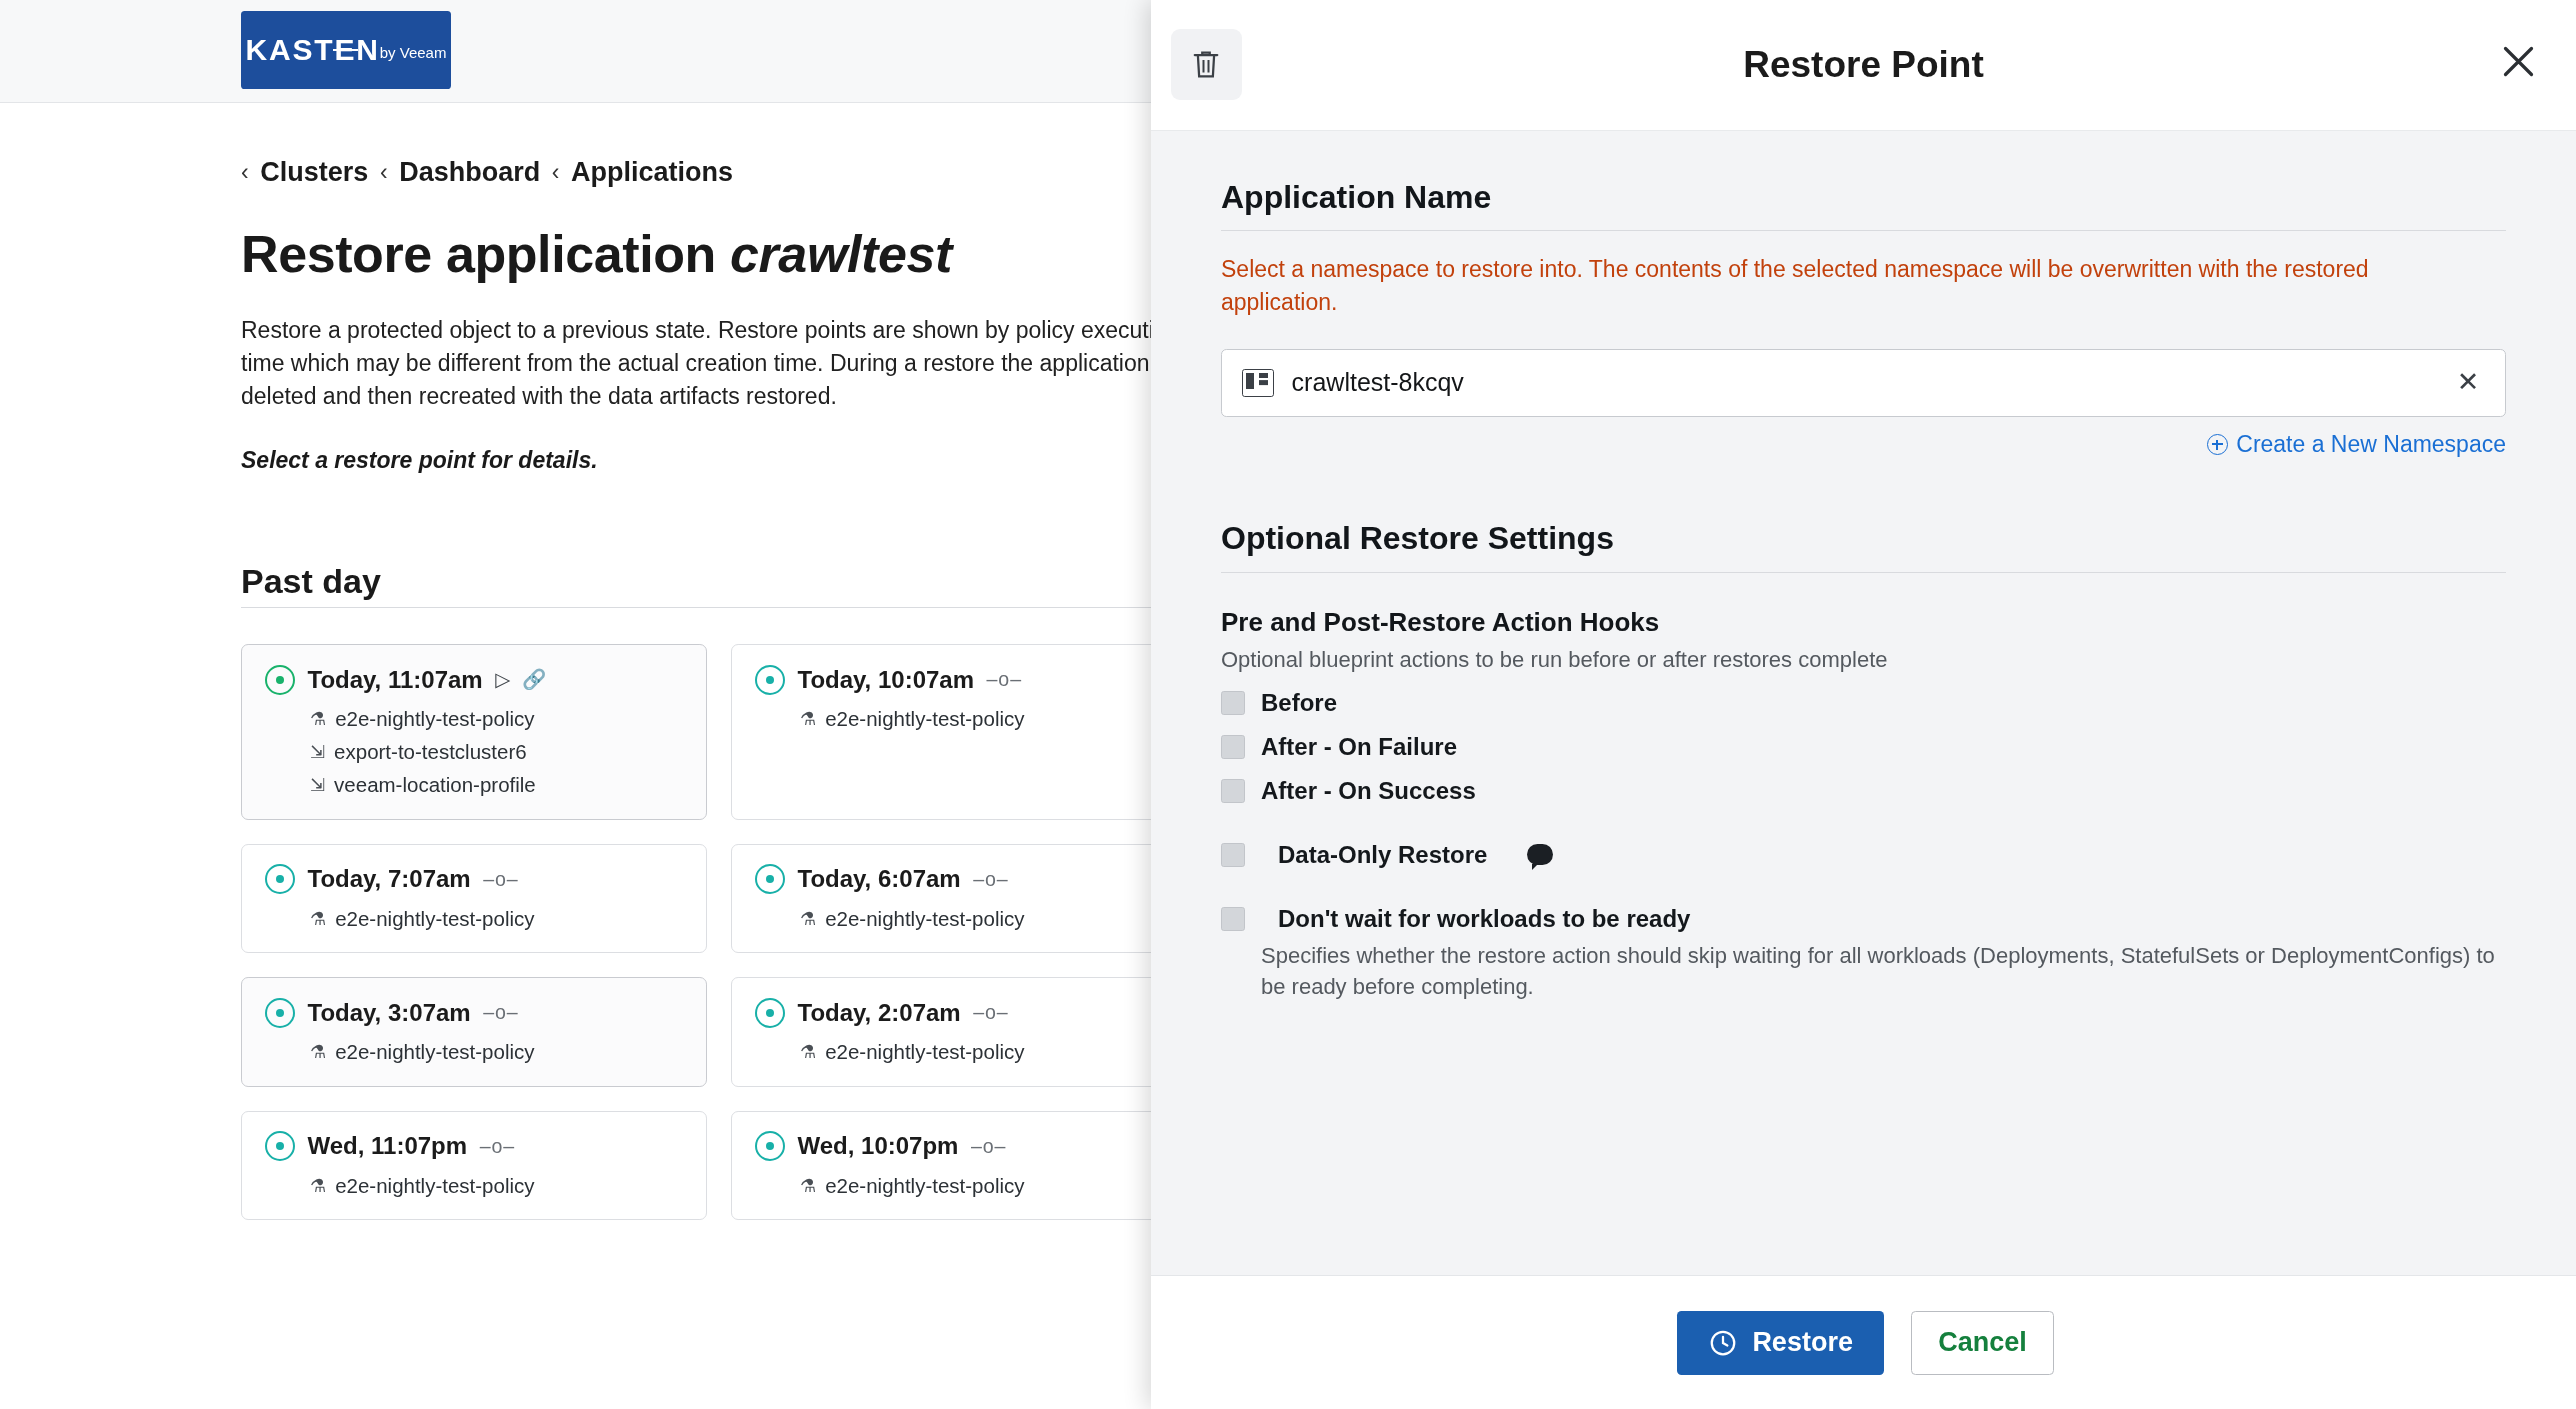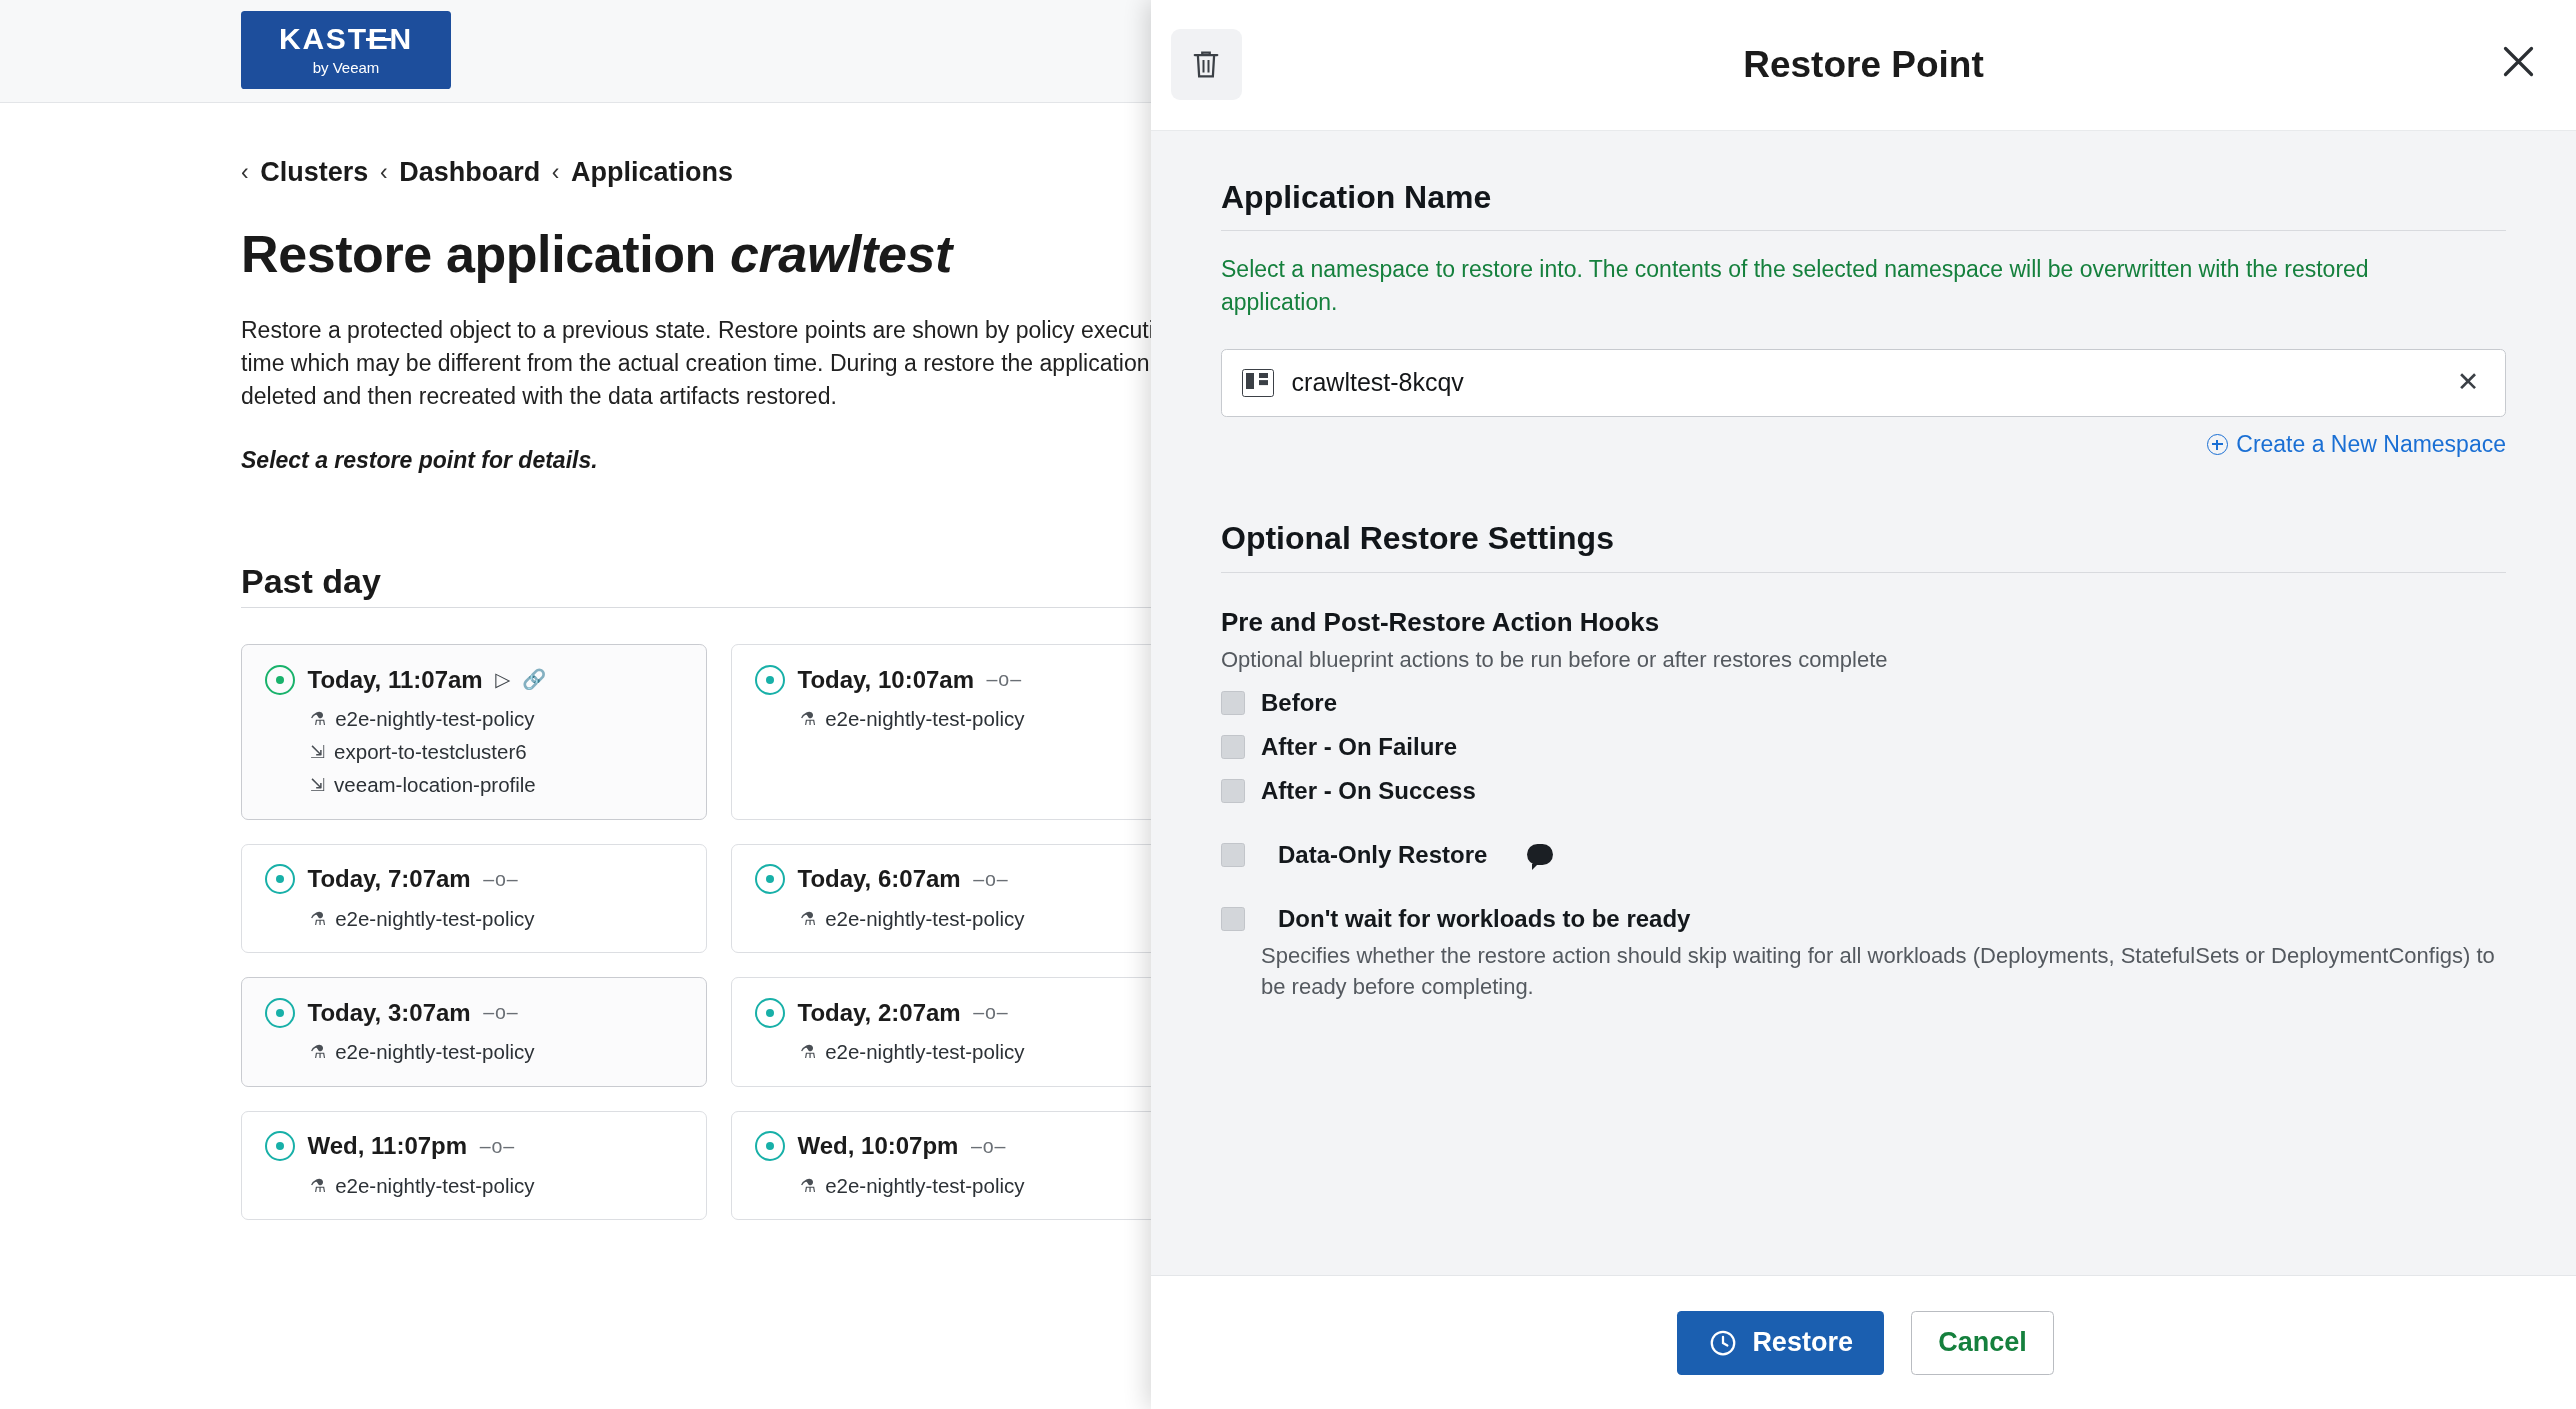--- a/index.html
+++ b/index.html
@@ -23,21 +23,21 @@
     position: absolute; top: 0; left: 0;
     width: 1151px; height: 103px;
     background: #f7f8f9;
     border-bottom: 0.9px solid #e3e5e8;
   }
   .logo {
     position: absolute; left: 241px; top: 10.7px;
     width: 210px; height: 78px;
     background: #1d4e9c;
     border-radius: 3.6px;
-    display: flex; flex-direction: column;
+    display: flex; flex-direction: row;
     align-items: center; justify-content: center;
     color: #fff;
   }
   .logo .l1 {
     font-size: 30px; font-weight: bold; letter-spacing: 1.8px;
     line-height: 1;
   }
   .logo .l1 .strike { position: relative; }
   .logo .l1 .strike:after {
     content: ""; position: absolute; left: -1.8px; right: -1.8px; top: 48%;
@@ -172,21 +172,21 @@
     height: 100%;
   }
 
   .sec-title {
     font-size: 32px; font-weight: bold; color: #12161a;
     padding-bottom: 14.3px;
     border-bottom: 1.8px solid #d8dade;
   }
   .sec-desc {
     margin-top: 21.4px;
-    font-size: 23px; line-height: 1.44; color: #15803d;
+    font-size: 23px; line-height: 1.44; color: #c2410c;
     max-width: 1231px;
   }
 
   .ns-select {
     margin-top: 30px;
     height: 68px;
     background: #fff;
     border: 0.9px solid #c7cacf;
     border-radius: 5.4px;
     display: flex; align-items: center;

